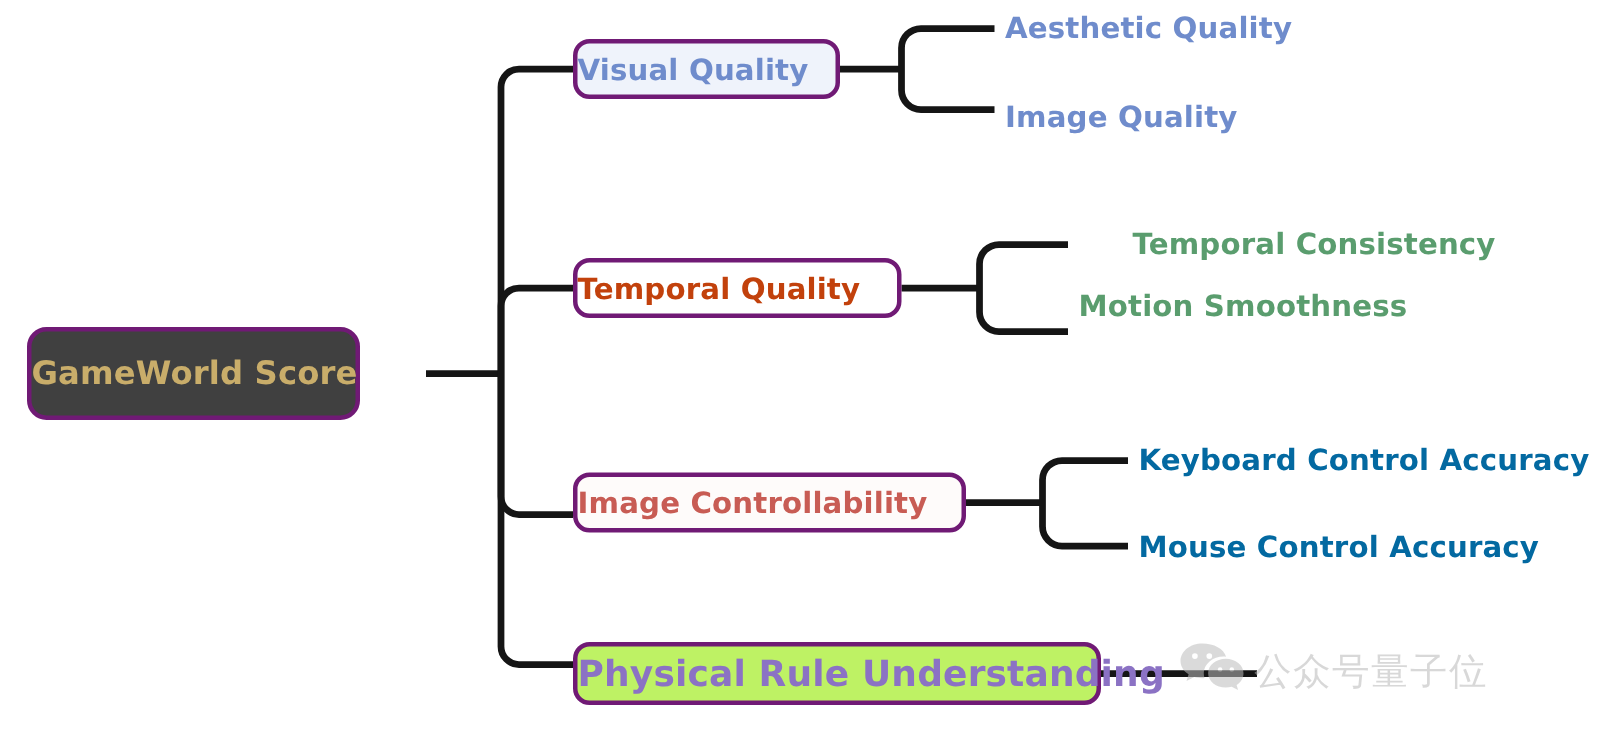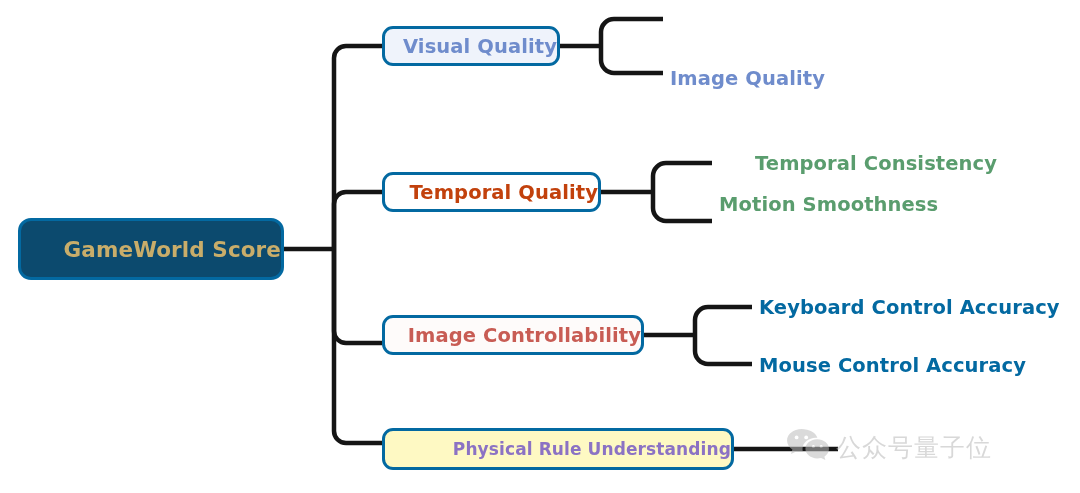--- a/index.html
+++ b/index.html
@@ -22,34 +22,34 @@
     left: 0;
     top: 0;
     width: 1080px;
     height: 493px;
   }
   .node {
     position: absolute;
     box-sizing: border-box;
     display: flex;
     align-items: center;
-    justify-content: flex-end;
-    border: 3px solid #0369a1;
+    justify-content: flex-start;
+    border: 3px solid #701a75;
     border-radius: 11px;
     font-weight: bold;
     letter-spacing: 0.1px;
     white-space: nowrap;
     z-index: 3;
   }
   .node-root {
     left: 18px;
     top: 218px;
-    width: 266px;
+    width: 222px;
     height: 62px;
-    background: #0c4a6e;
+    background: #404040;
     color: #c9ad6a;
     font-size: 21.5px;
     border-radius: 13px;
   }
   .node-visual {
     left: 382px;
     top: 26px;
     width: 178px;
     height: 40px;
     background: #eff3fb;
@@ -72,23 +72,23 @@
     height: 40px;
     background: #fefbfa;
     color: #c85c54;
     font-size: 19.5px;
   }
   .node-physical {
     left: 382px;
     top: 428px;
     width: 352px;
     height: 42px;
-    background: #fef9c3;
+    background: #bef264;
     color: #8b72c4;
-    font-size: 17px;
+    font-size: 24px;
   }
   .leaf {
     position: absolute;
     font-weight: bold;
     font-size: 19.5px;
     white-space: nowrap;
     letter-spacing: 0.1px;
     z-index: 3;
     transform: translateY(-50%);
   }
@@ -174,20 +174,21 @@
   </div>
 
   <div class="node node-action">
     <span>Image Controllability</span>
   </div>
 
   <div class="node node-physical">
     <span>Physical Rule Understanding</span>
   </div>
 
+  <div class="leaf leaf-blue" style="left:670px; top:19px;">Aesthetic Quality</div>
   <div class="leaf leaf-blue" style="left:670px; top:78px;">Image Quality</div>
 
   <div class="leaf leaf-green" style="left:755px; top:163px;">Temporal Consistency</div>
   <div class="leaf leaf-green" style="left:719px; top:204px;">Motion Smoothness</div>
 
   <div class="leaf leaf-red" style="left:759px; top:307px;">Keyboard Control Accuracy</div>
   <div class="leaf leaf-red" style="left:759px; top:365px;">Mouse Control Accuracy</div>
 
 
 </div>

